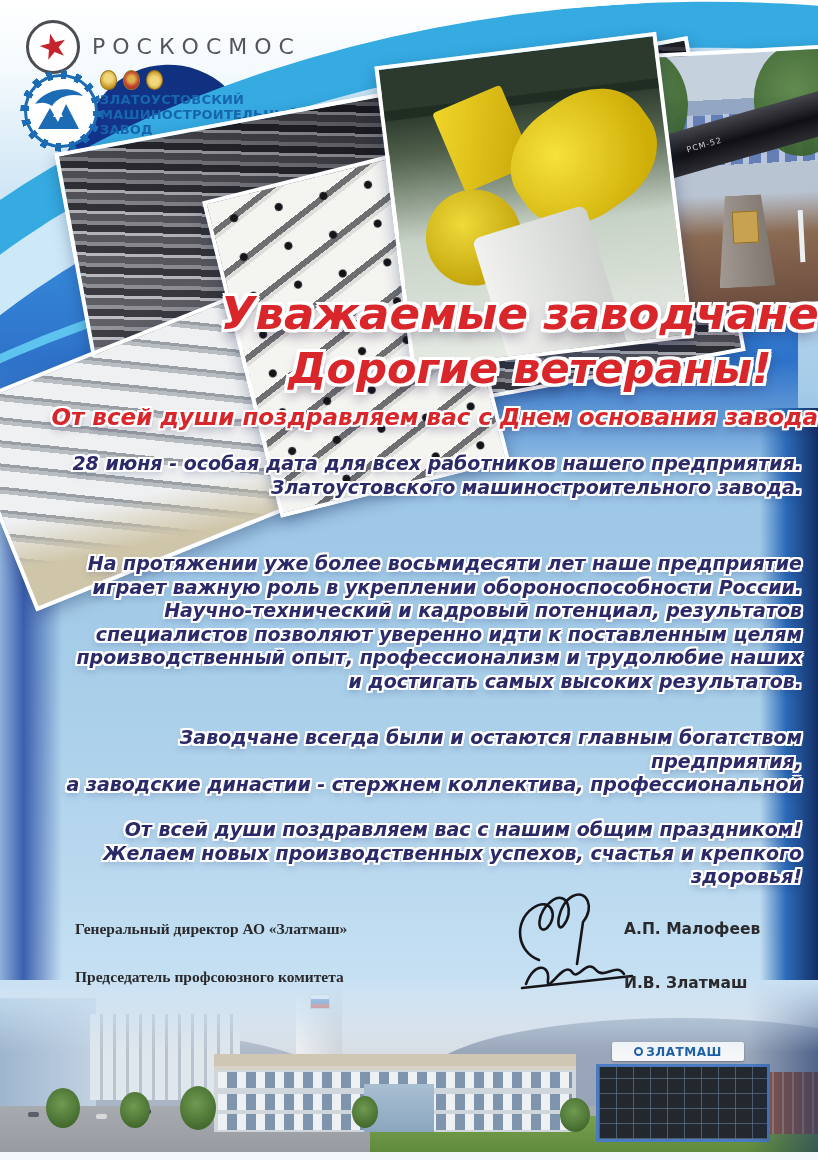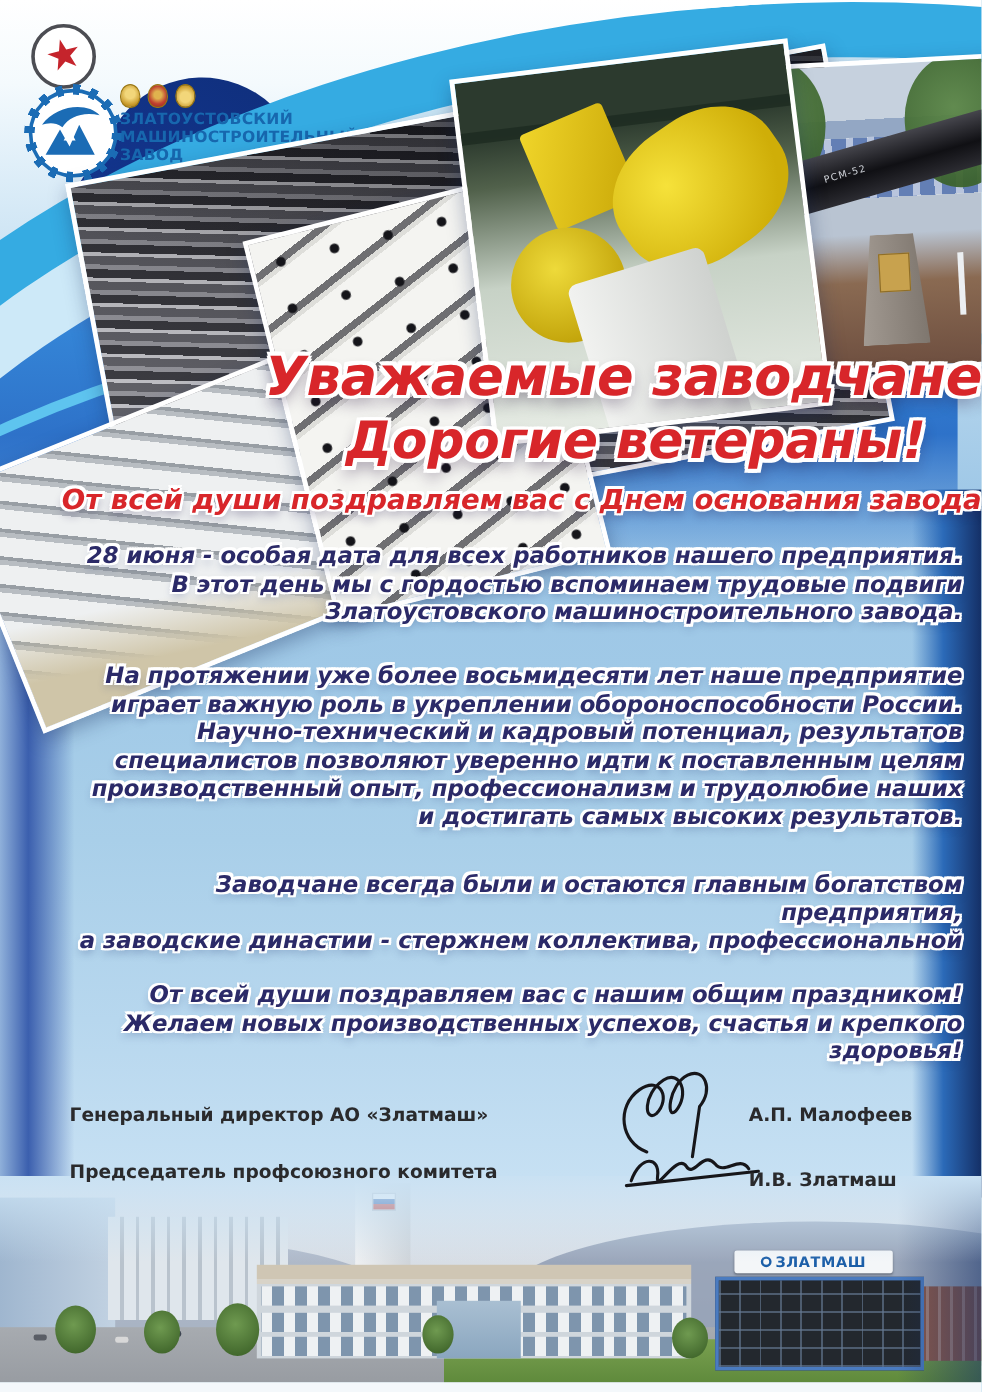--- a/index.html
+++ b/index.html
@@ -97,21 +97,21 @@
       color:#d8262a;font-weight:bold;font-style:italic;font-size:23px;
       text-shadow:-2px -2px 0 #fff,2px -2px 0 #fff,-2px 2px 0 #fff,2px 2px 0 #fff,
         -2px 0 0 #fff,2px 0 0 #fff,0 -2px 0 #fff,0 2px 0 #fff,0 5px 8px rgba(40,30,80,.4);}
   .para{left:38px;width:764px;text-align:right;z-index:10;position:absolute;
       color:#2b2a68;font-weight:bold;font-style:italic;font-size:19px;line-height:23.5px;
       text-shadow:-2px -2px 0 #fff,2px -2px 0 #fff,-2px 2px 0 #fff,2px 2px 0 #fff,
         -2px 0 0 #fff,2px 0 0 #fff,0 -2px 0 #fff,0 2px 0 #fff,0 4px 7px rgba(25,45,110,.35);}
   .para1{top:452px;} .para2{top:552px;} .para3{top:726px;} .para4{top:818px;}
 
   
-  .sig-label{position:absolute;left:58px;font-size:15.5px;font-weight:bold;color:#2a2a2c;z-index:11;}
+  .sig-label{position:absolute;left:75px;font-size:15.5px;font-weight:bold;color:#2a2a2c;z-index:11;font-family:Liberation Serif, serif;}
   .sig-name{position:absolute;left:624px;font-size:15.5px;font-weight:bold;color:#2a2a2c;z-index:11;}
   .sig-svg{position:absolute;z-index:11;}
   .sig-svg path{fill:none;stroke:#16161a;stroke-width:2.6;stroke-linecap:round;}
 
   
   .panorama{left:0;top:980px;width:818px;height:172px;z-index:5;overflow:hidden;
       background:linear-gradient(180deg,#e7eaef 0,#d3dae2 55%,#c3ccd5 100%);}
   .pan-mountain{position:absolute;border-radius:50%;background:#8593ab;opacity:.75;}
   .pan-m1{left:420px;top:38px;width:520px;height:130px;}
   .pan-m2{left:-80px;top:52px;width:420px;height:120px;opacity:.5;}
@@ -156,20 +156,21 @@
   <div class="abs blue-banner"></div>
   <div class="abs left-edge-band"></div>
   <div class="abs right-edge-band"></div>
   <div class="arc light-top-arc"></div>
   <div class="arc cyan-top-arc"></div>
   <div class="arc banner-cyan-arc"></div>
 
   <div class="abs ros-logo">
     <span class="ros-star">★</span>
   </div>
+  <div class="abs ros-name">РОСКОСМОС</div>
 
   <div class="abs plant-emblem">
     <div class="plant-teeth"></div>
     <svg width="62" height="62" viewBox="0 0 62 62" style="position:absolute;left:0;top:0">
       <path d="M8 27 C20 10 46 8 56 19 C42 16 31 20 25 29 C18 24 12 26 8 27 Z" fill="#1b6cb5"></path>
       <path d="M11 52 L23 31 L31 45 L39 27 L52 52 Z" fill="#1b6cb5"></path>
       <path d="M26 40 L31 31 L36 40 Z" fill="#ffffff"></path>
     </svg>
   </div>
   <div class="abs medals">
@@ -209,21 +210,20 @@
   </div>
 
   <div class="abs title">
     <div class="l1">Уважаемые заводчане!</div>
     <div class="l2">Дорогие ветераны!</div>
   </div>
   <div class="abs subtitle">От всей души поздравляем вас с Днем основания завода!</div>
 
   <div class="para para1">
     <div>28 июня - особая дата для всех работников нашего предприятия.</div>
-    <div>В этот день мы с гордостью вспоминаем трудовые подвиги</div>
     <div>Златоустовского машиностроительного завода.</div>
   </div>
   <div class="para para2">
     <div>На протяжении уже более восьмидесяти лет наше предприятие</div>
     <div>играет важную роль в укреплении обороноспособности России.</div>
     <div>Научно-технический и кадровый потенциал, результатов</div>
     <div>специалистов позволяют уверенно идти к поставленным целям</div>
     <div>производственный опыт, профессионализм и трудолюбие наших</div>
     <div>и достигать самых высоких результатов.</div>
   </div>

